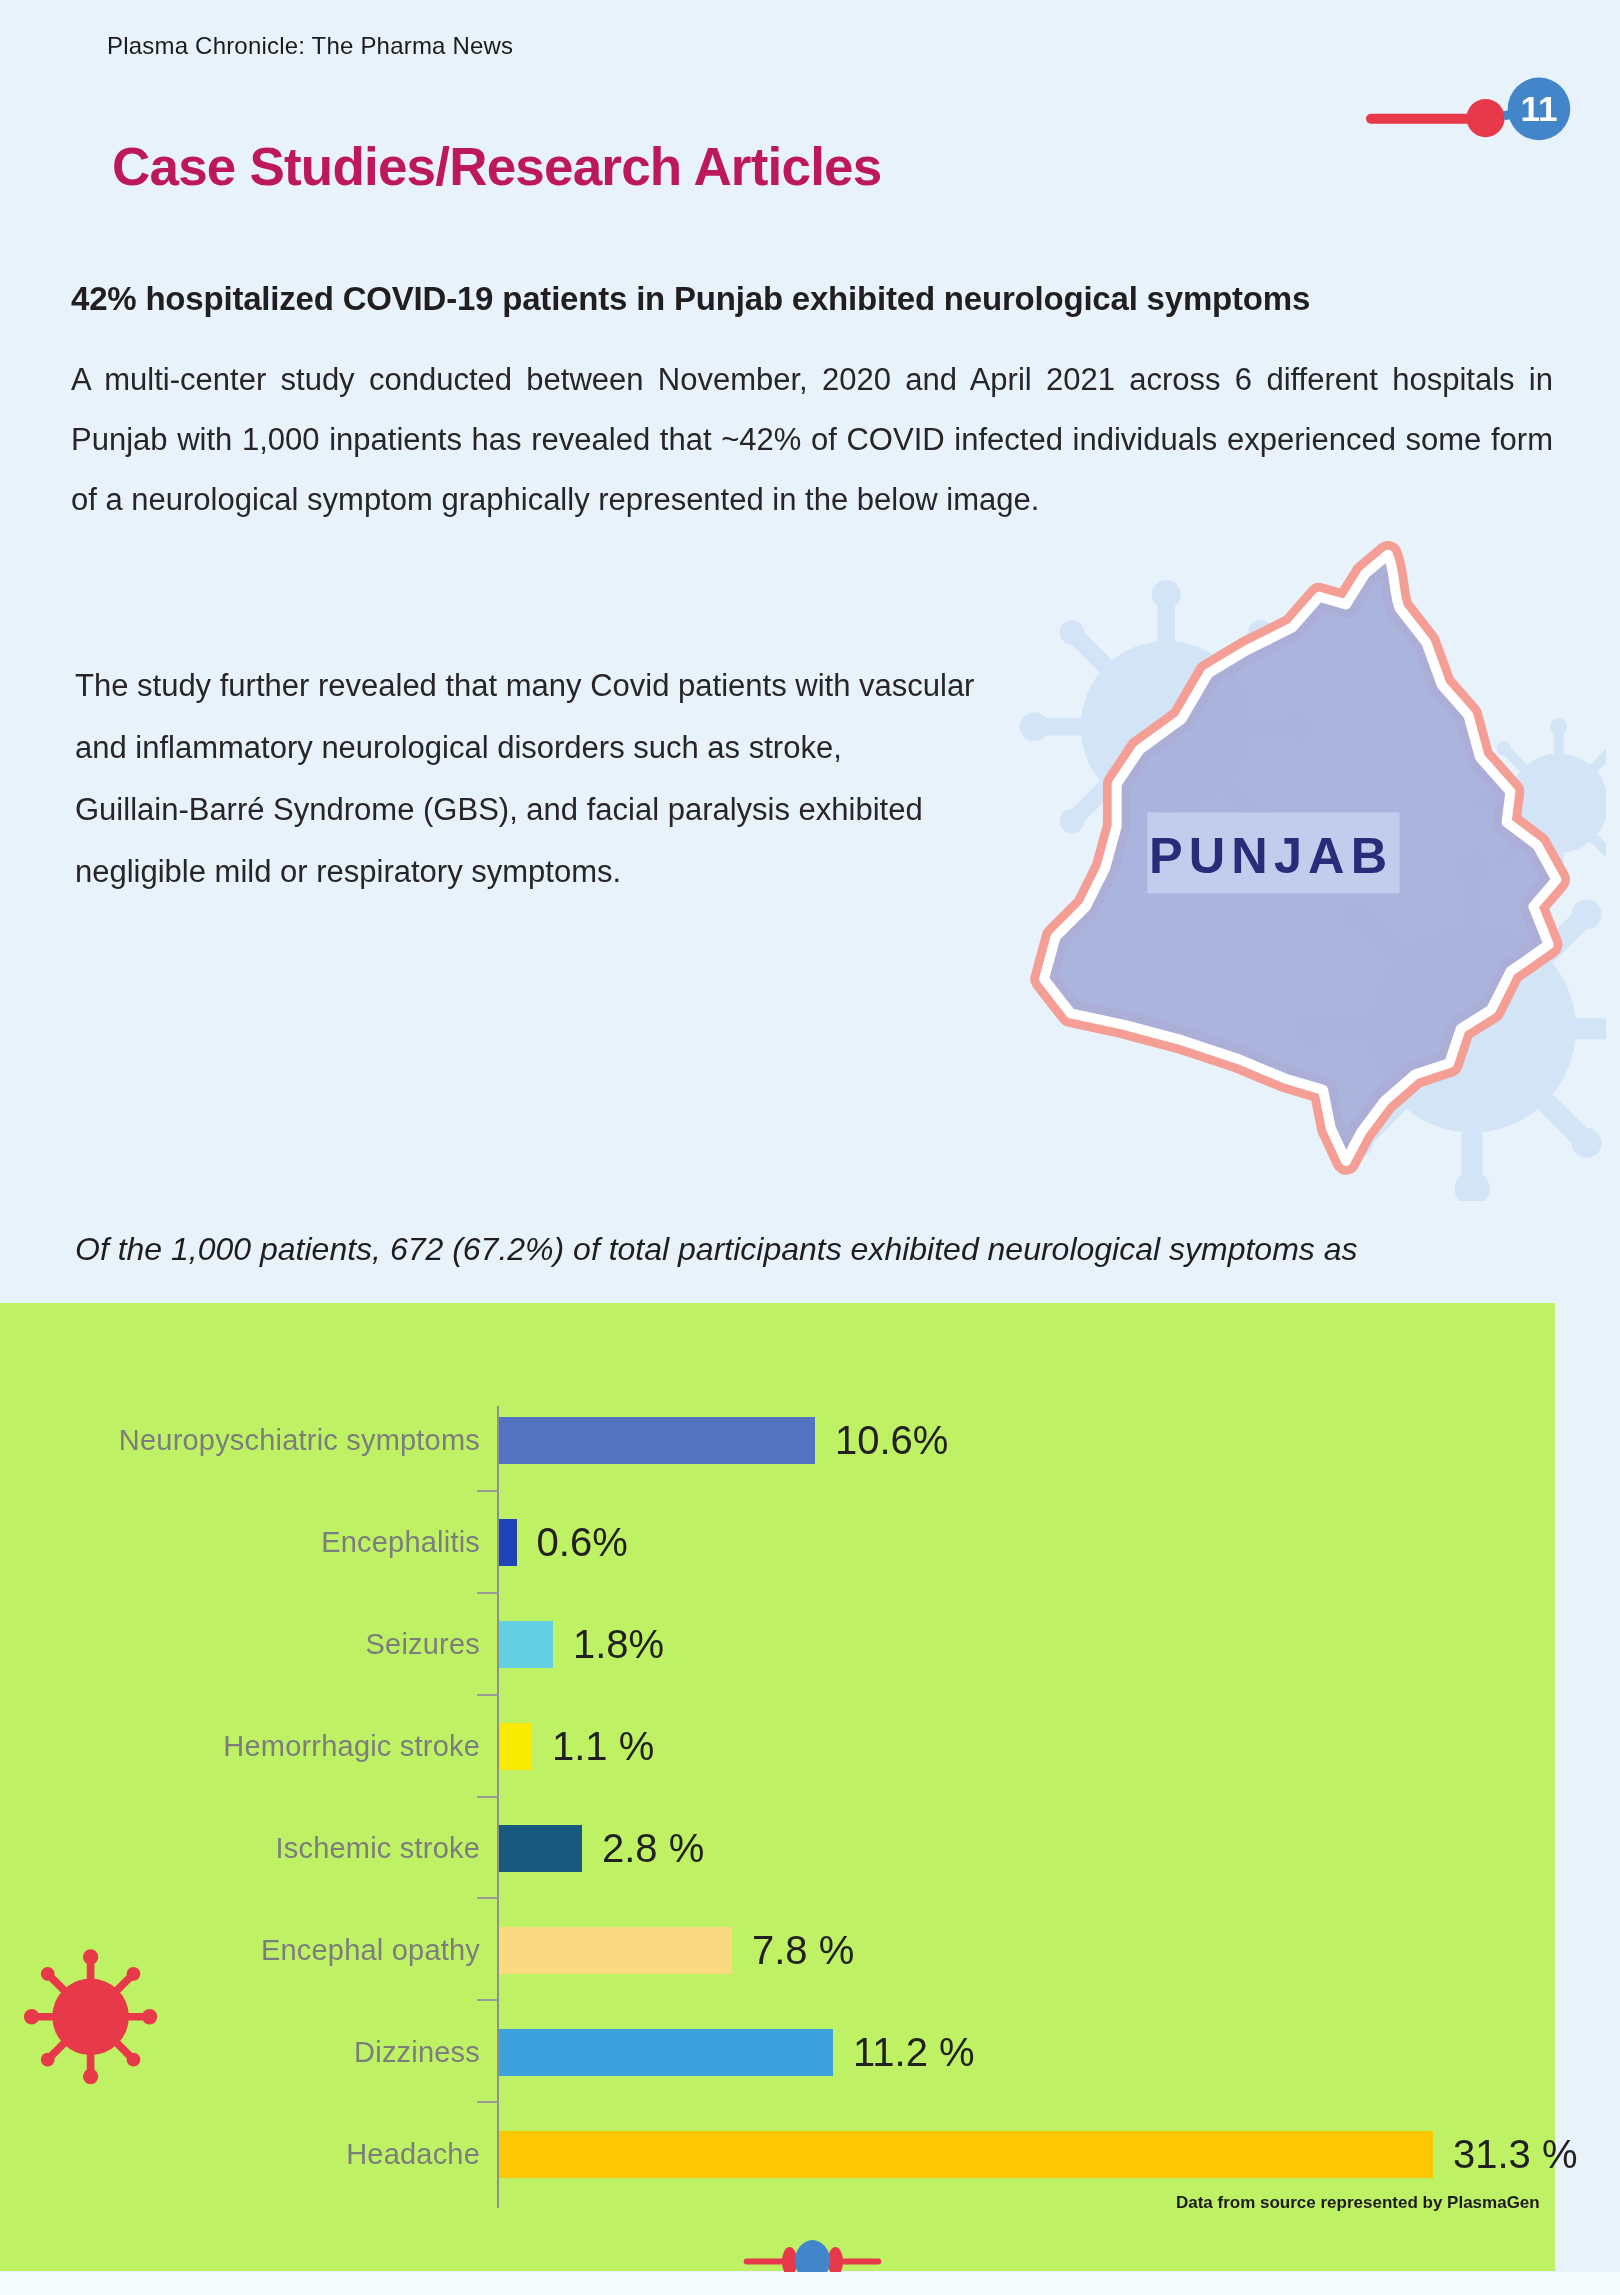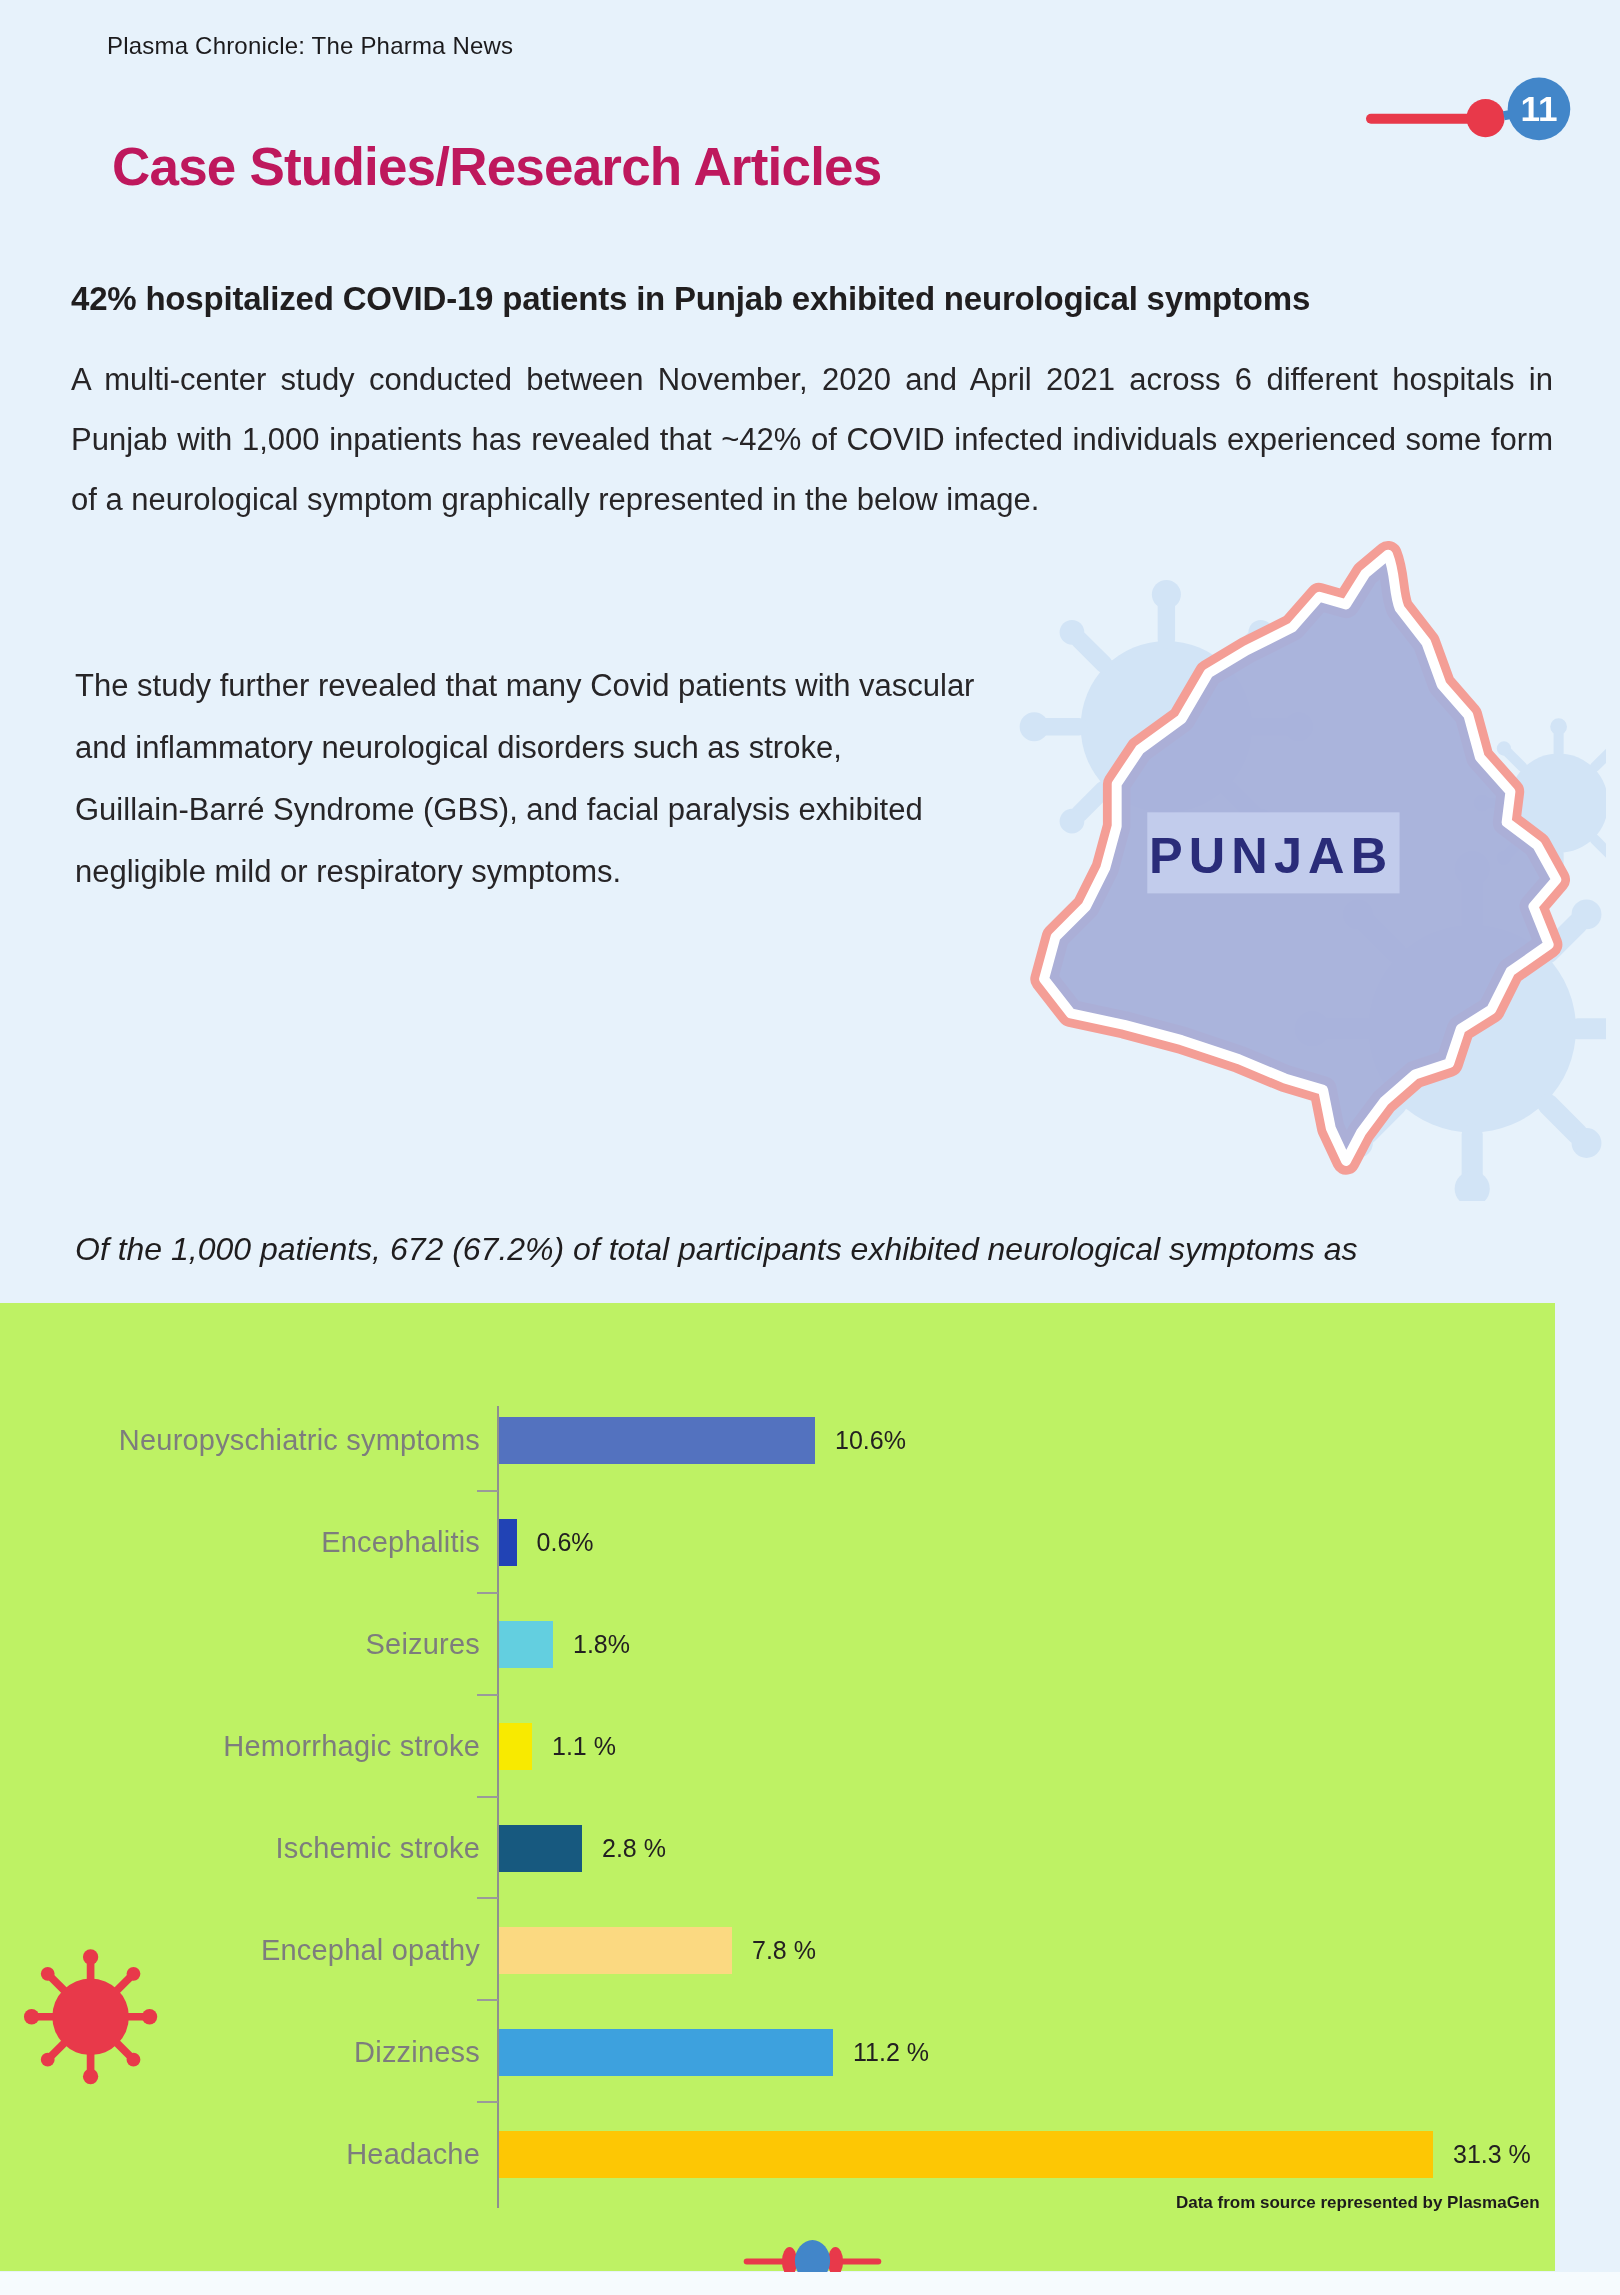--- a/index.html
+++ b/index.html
@@ -22,21 +22,21 @@
   .map-wrap{position:absolute;left:1002px;top:520px;width:604px;height:681px;}
   .badge{position:absolute;left:1354px;top:73px;width:260px;height:84px;}
   .virus-red{position:absolute;left:13.8px;top:1944px;width:157px;height:157px;}
   .divider{position:absolute;left:733px;top:2240px;width:159px;height:43px;}
 
   .chart-panel{position:absolute;left:0;top:1303px;width:1555px;height:968px;background:#bef264;}
   .chart-rows{position:absolute;left:0;top:86px;width:1555px;}
   .chart-row{height:102px;display:flex;align-items:center;}
   .cat-label{width:480px;text-align:right;font-size:29px;color:#7d7d7d;letter-spacing:0.2px;flex:0 0 480px;}
   .bar{height:47px;margin-left:19px;flex:0 0 auto;}
-  .val-label{margin-left:20px;font-size:25px;color:#232021;white-space:nowrap;}
+  .val-label{margin-left:20px;font-size:40px;color:#232021;white-space:nowrap;}
   .axis-line{position:absolute;left:497px;top:103px;width:2.3px;height:802px;background:#8f8f8f;}
   .tick{position:absolute;left:477px;width:20.7px;height:2.3px;background:#9a9a9a;}
   .source-note{position:absolute;right:15.3px;top:890px;font-size:17px;font-weight:700;color:#1d1b1c;}
 
   .bottom-strip{position:absolute;left:0;top:2272px;width:1620px;height:24px;background:#f6fbfe;}
 </style>
 </head>
 <body>
 
 <div class="page">

